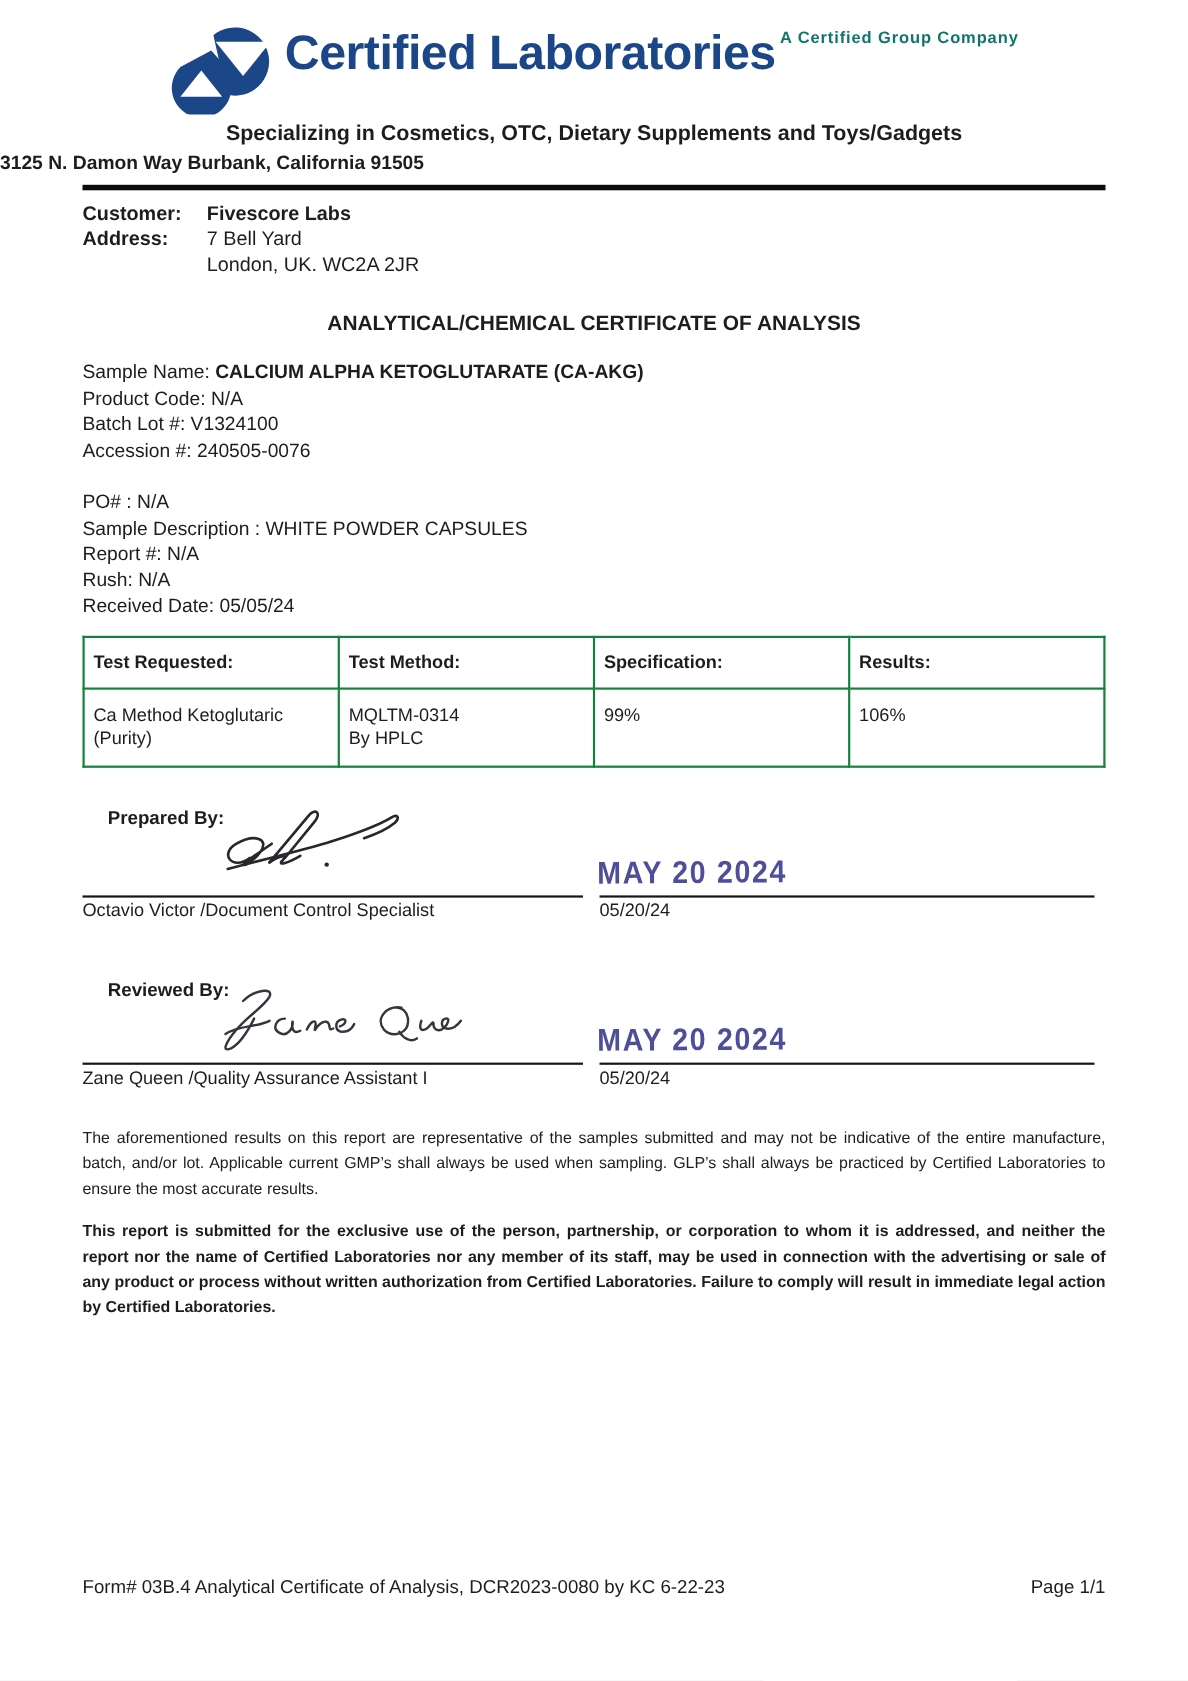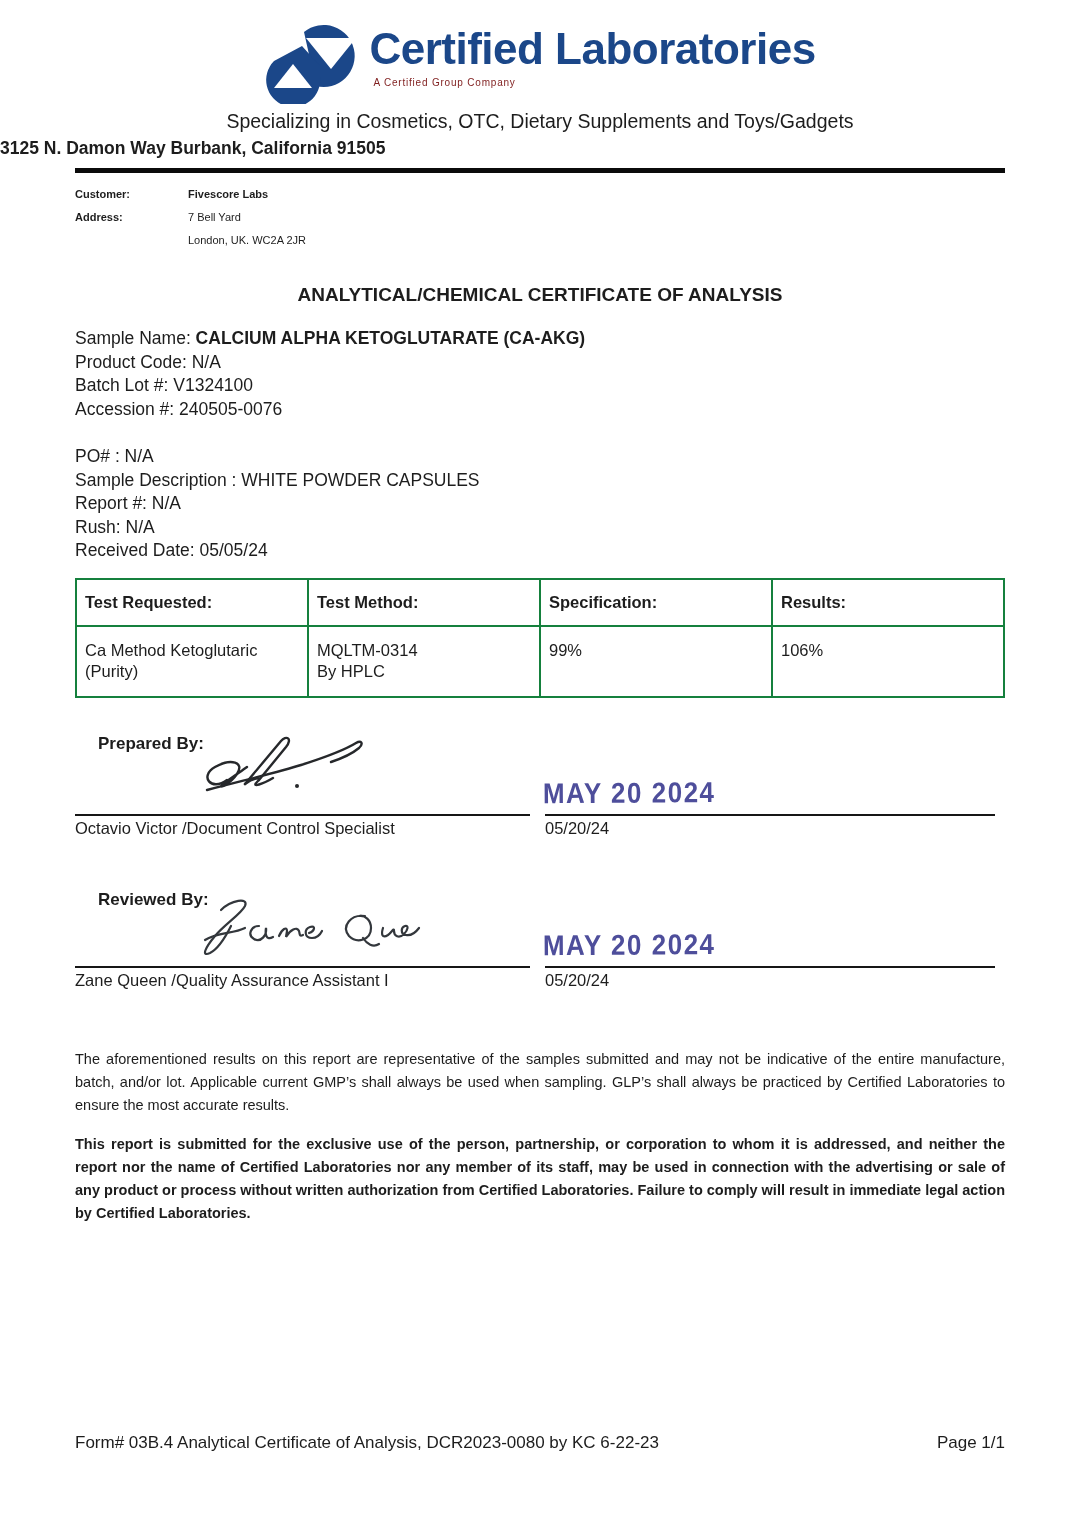--- a/index.html
+++ b/index.html
@@ -5,30 +5,30 @@
   * { margin:0; padding:0; box-sizing:border-box; }
   html,body { background:#e9e9e9; }
   .page {
     width:1080px; height:1528px; margin:0 auto; background:#ffffff;
     position:relative; overflow:hidden;
     font-family:"Liberation Sans", sans-serif; color:#1d1d1d;
   }
   
   .logo-row { padding-top:22px; display:flex; justify-content:center; align-items:flex-start; }
   .logo-mark { width:100px; height:82px; margin-right:5px; flex:0 0 auto; }
-  .logo-text { display:flex; flex-direction:column; padding-top:2px; }
+  .logo-text { display:flex; flex-direction:row; padding-top:2px; }
   .logo-name { font-size:44px; font-weight:700; color:#1b4789; line-height:1.15; letter-spacing:-0.5px; }
-  .logo-tagline { font-size:10px; font-weight:400; color:#7f1d1d; letter-spacing:0.8px; margin:2px 0 0 4px; }
-  .h-spec { margin-top:6px; text-align:center; font-weight:400; font-size:19.5px; }
+  .logo-tagline { font-size:15px; font-weight:700; color:#0f766e; letter-spacing:0.8px; margin:2px 0 0 4px; }
+  .h-spec { margin-top:6px; text-align:center; font-weight:700; font-size:19.5px; }
   .h-addr { margin-top:5px; text-align:left; font-weight:700; font-size:17.5px; }
   .h-contact { margin-top:8px; text-align:center; font-weight:700; font-size:17px; }
   .h-contact .gap { display:inline-block; width:46px; }
   .rule { width:930px; margin:9px auto 0; height:5px; background:#0b0b0b; }
   
-  .customer { margin:10px 4px 0 75px; font-size:11px; line-height:23px; }
+  .customer { margin:10px 4px 0 75px; font-size:18px; line-height:23px; }
   .cust-row { display:flex; }
   .cust-label { width:113px; font-weight:700; }
   .bold { font-weight:700; }
   
   .doc-title { margin-top:32px; text-align:center; font-weight:700; font-size:19px; }
   
   .sample-a { margin:21px 0 0 75px; font-size:17.5px; line-height:23.5px; }
   .sample-b { margin:24px 0 0 75px; font-size:17.5px; line-height:23.5px; }
   
   .results { width:930px; margin:15px auto 0; border-collapse:collapse; font-size:16.5px; table-layout:fixed; }
@@ -48,21 +48,21 @@
     font-weight:700; font-size:26px; color:#3f3f93; letter-spacing:1.5px;
     transform:scaleY(1.1) rotate(-0.4deg); transform-origin:bottom left;
     opacity:0.92;
   }
   .sig-lines { display:flex; gap:15px; }
   .seg-l { width:455px; border-top:2px solid #161616; }
   .seg-r { width:450px; border-top:2px solid #161616; }
   .sig-names { display:flex; font-size:16.5px; margin-top:3px; }
   .sig-names .nm { width:470px; }
   
-  .disclaimer1 { margin:58px auto 0; width:930px; font-size:14.5px; line-height:23px; text-align:justify; }
+  .disclaimer1 { margin:34px auto 0; width:930px; font-size:14.5px; line-height:23px; text-align:justify; }
   .disclaimer2 { margin:16px auto 0; width:930px; font-size:14.5px; line-height:23px; font-weight:700; text-align:justify; }
   
   .footer { position:absolute; left:75px; right:75px; bottom:75px; display:flex; justify-content:space-between; font-size:17px; }
 </style>
 </head>
 <body>
 
 <div class="page">
 
   <div class="logo-row">

